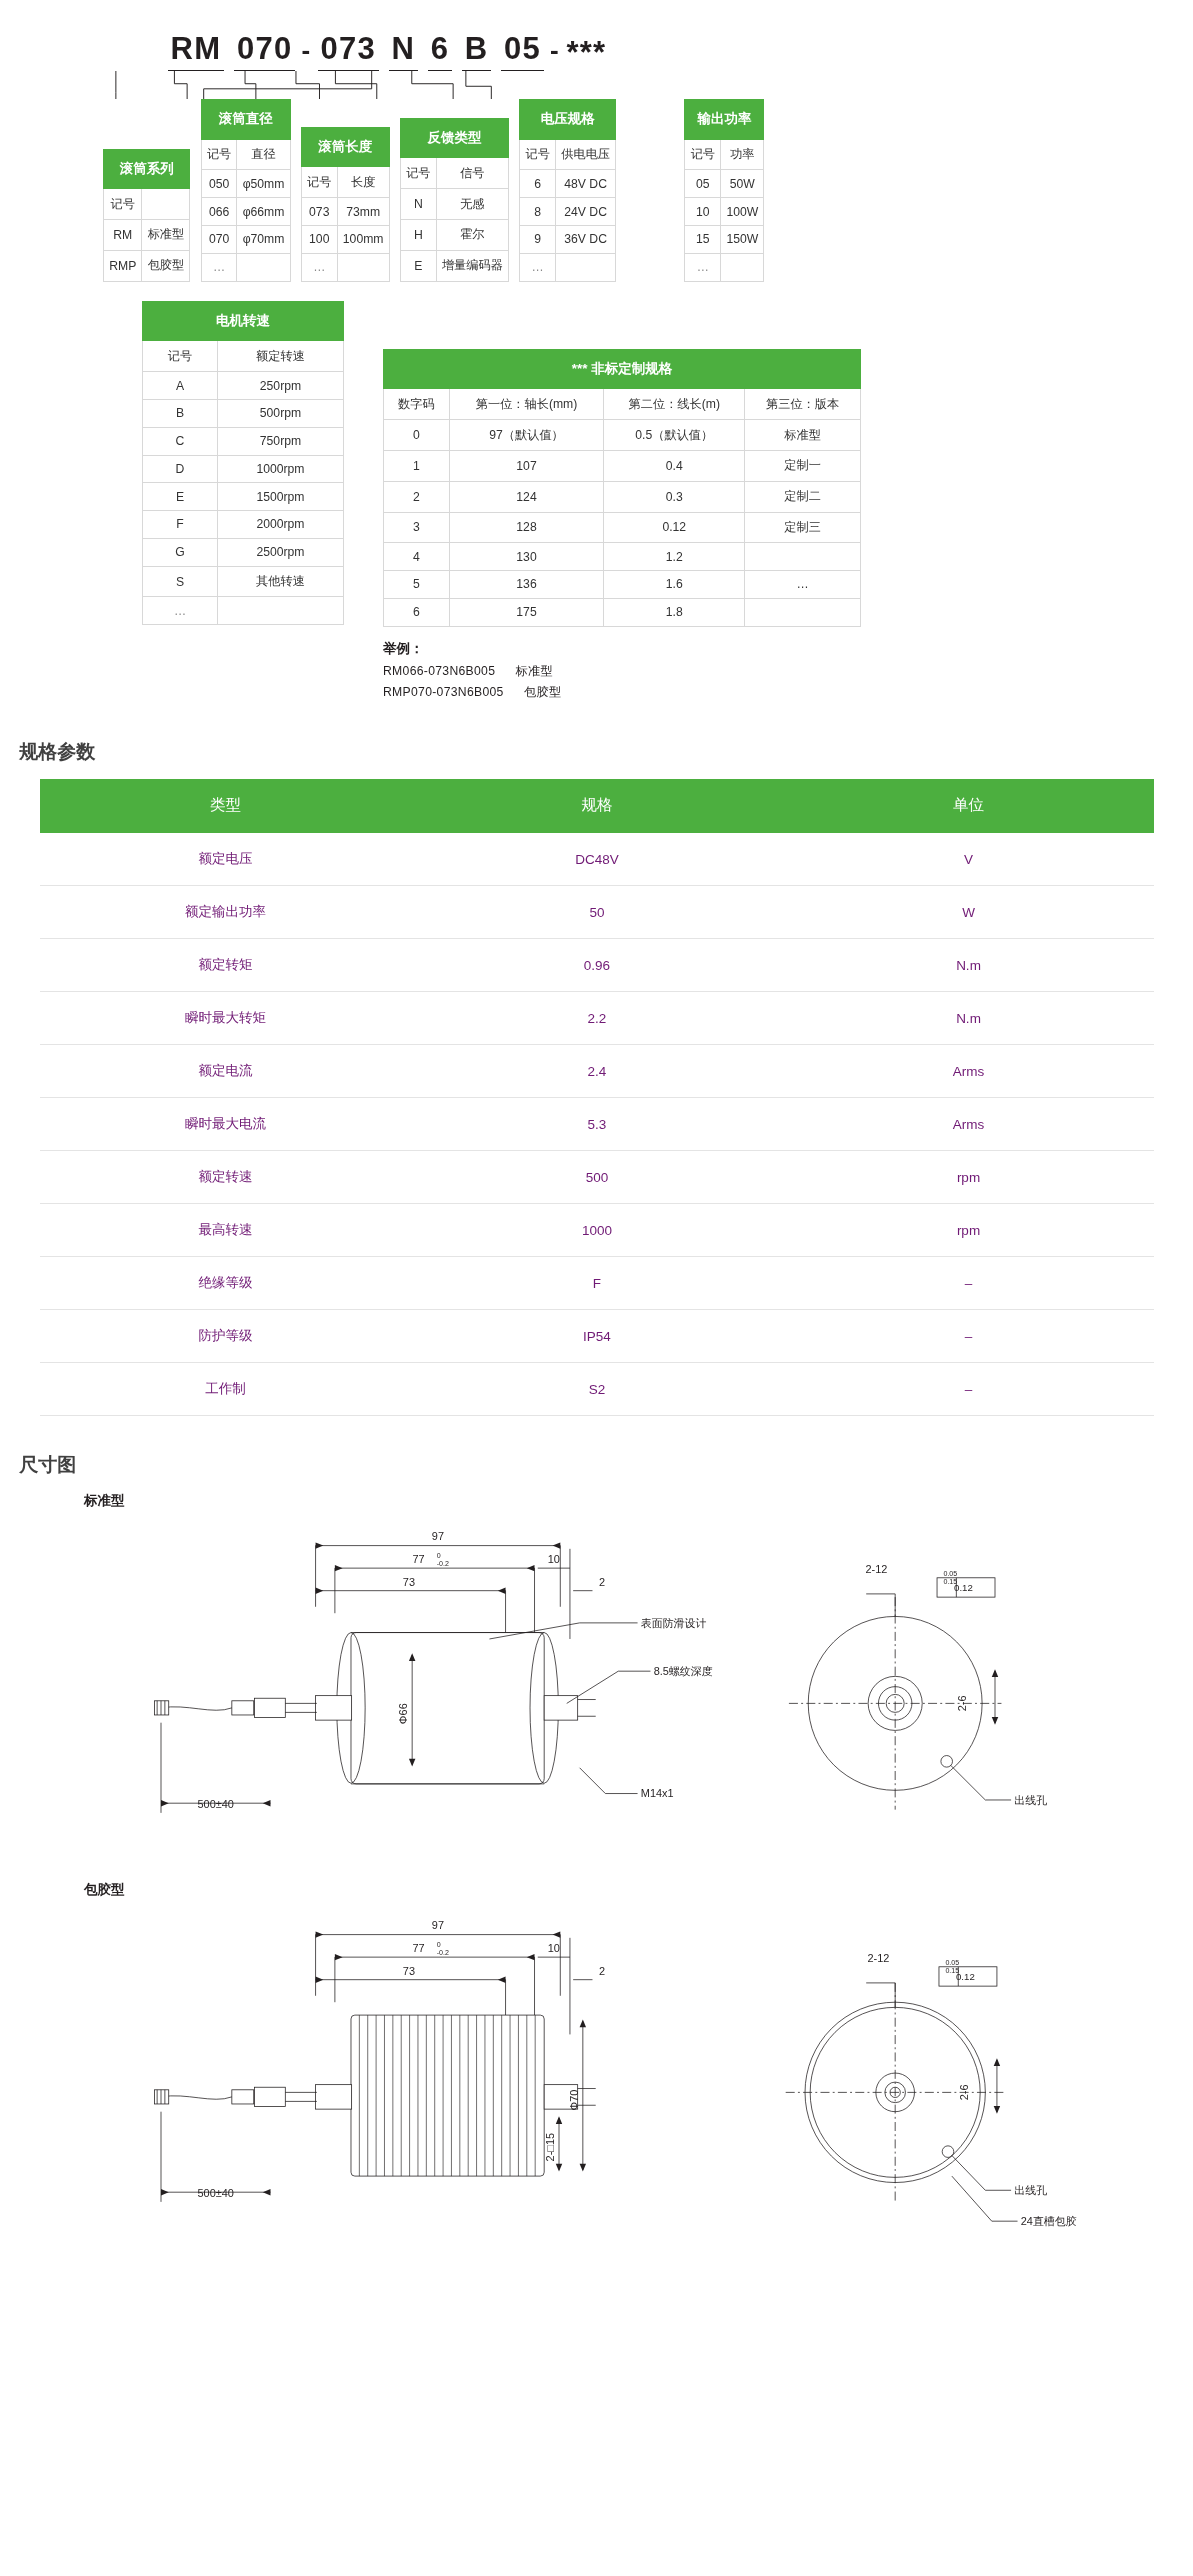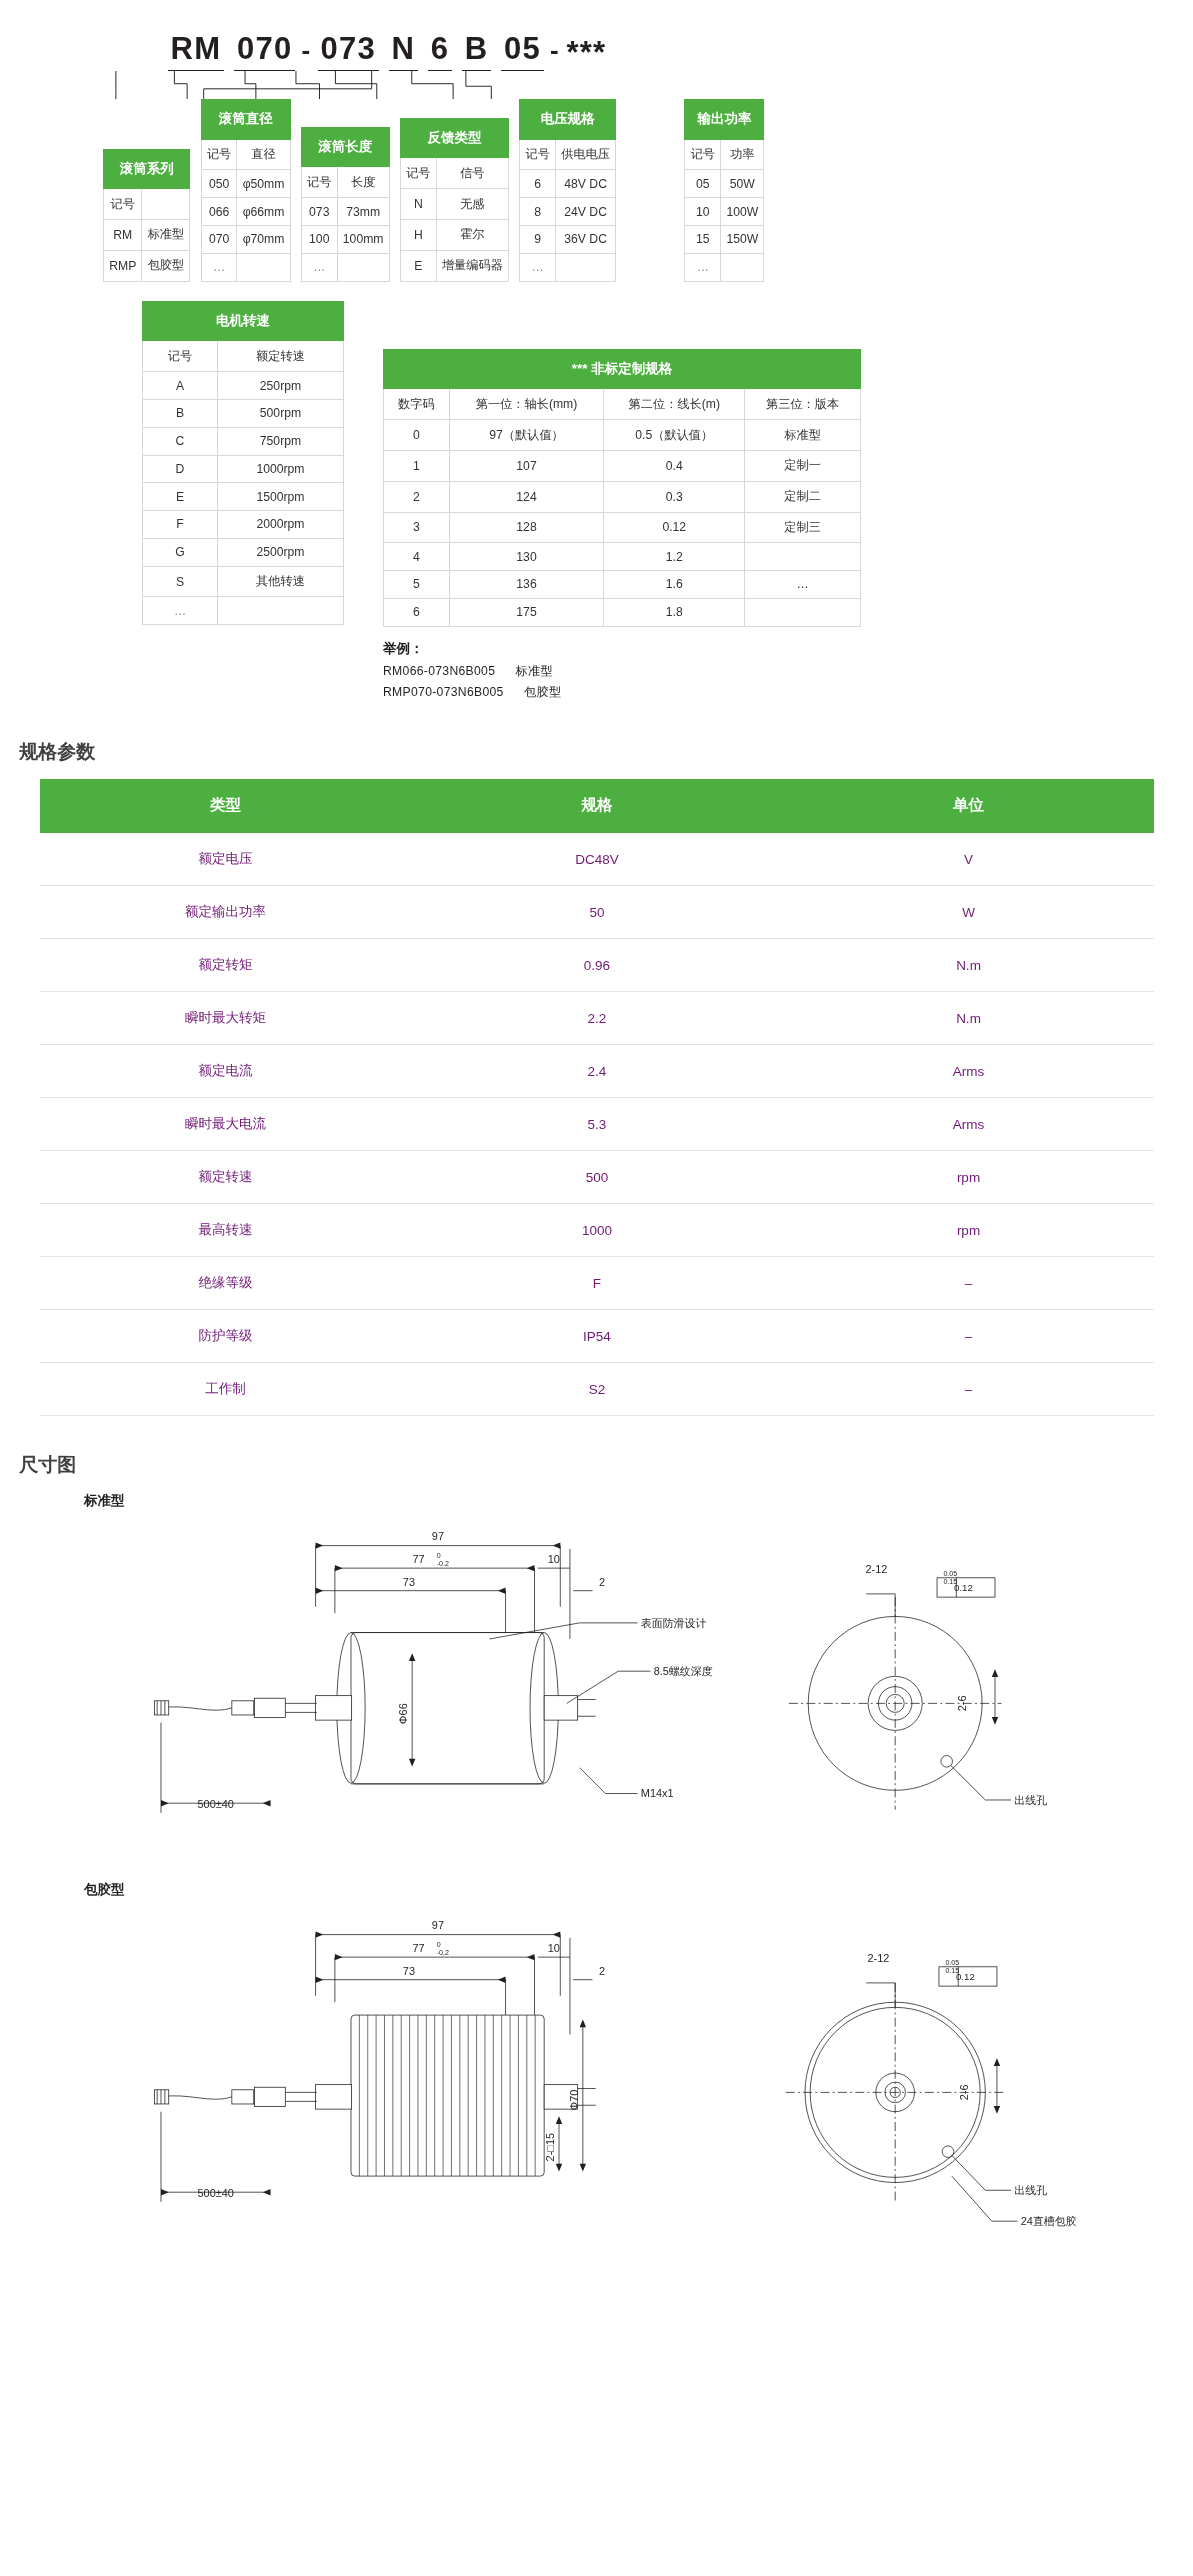--- a/index.html
+++ b/index.html
@@ -42,21 +42,21 @@
 
   
   h2.sec {
     font-size: 19px; font-weight: bold; margin: 36px 0 14px 19.3px; color: #404040;
   }
 
   
   .spec-wrap { padding: 0 40px; }
   table.spec { width: 100%; border-collapse: collapse; font-size: 13.5px; }
   table.spec th {
-    background: #4caf3f; color: #fff; font-size: 15.5px; font-weight: bold;
+    background: #4caf3f; color: #fff; font-size: 15.5px; font-weight: normal;
     padding: 16.7px 0; border: none;
   }
   table.spec td {
     text-align: center; padding: 17px 0; border-bottom: 0.6px solid #e4e4e4; color: #701a75;
   }
   table.spec tr:last-child td { border-bottom: 0.6px solid #e4e4e4; }
   table.spec td.c1 { width: 33.3%; }
   table.spec td.c2 { width: 33.4%; }
   table.spec td.c3 { width: 33.3%; }
 

